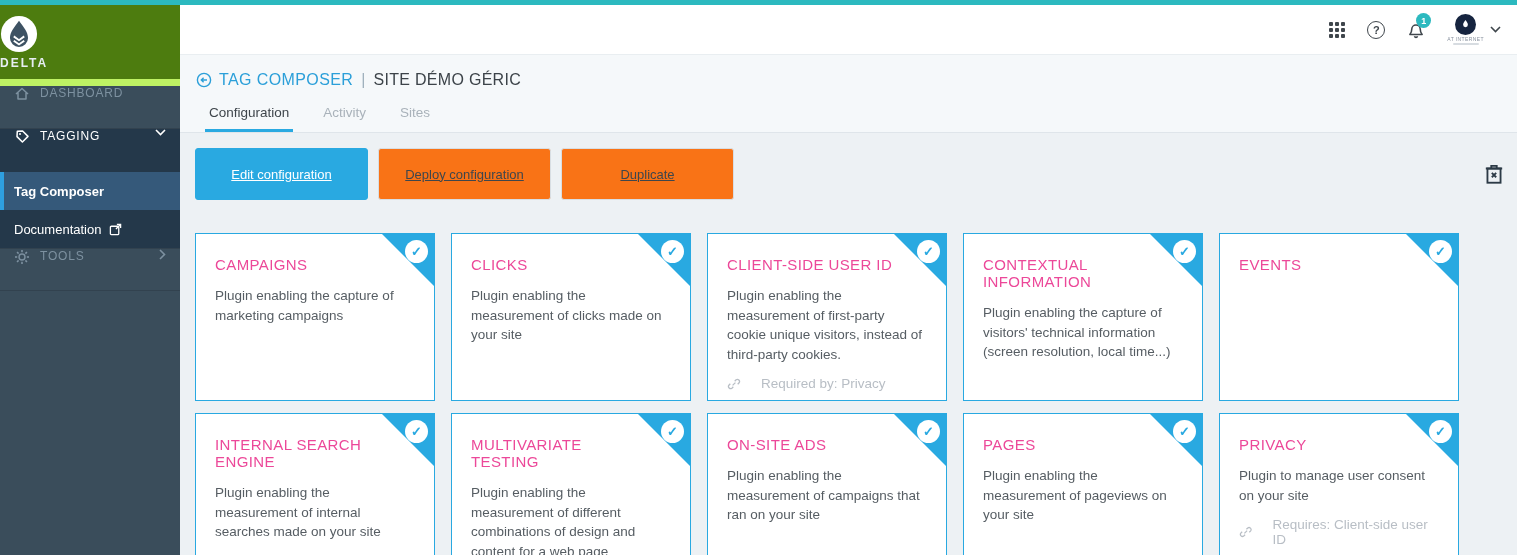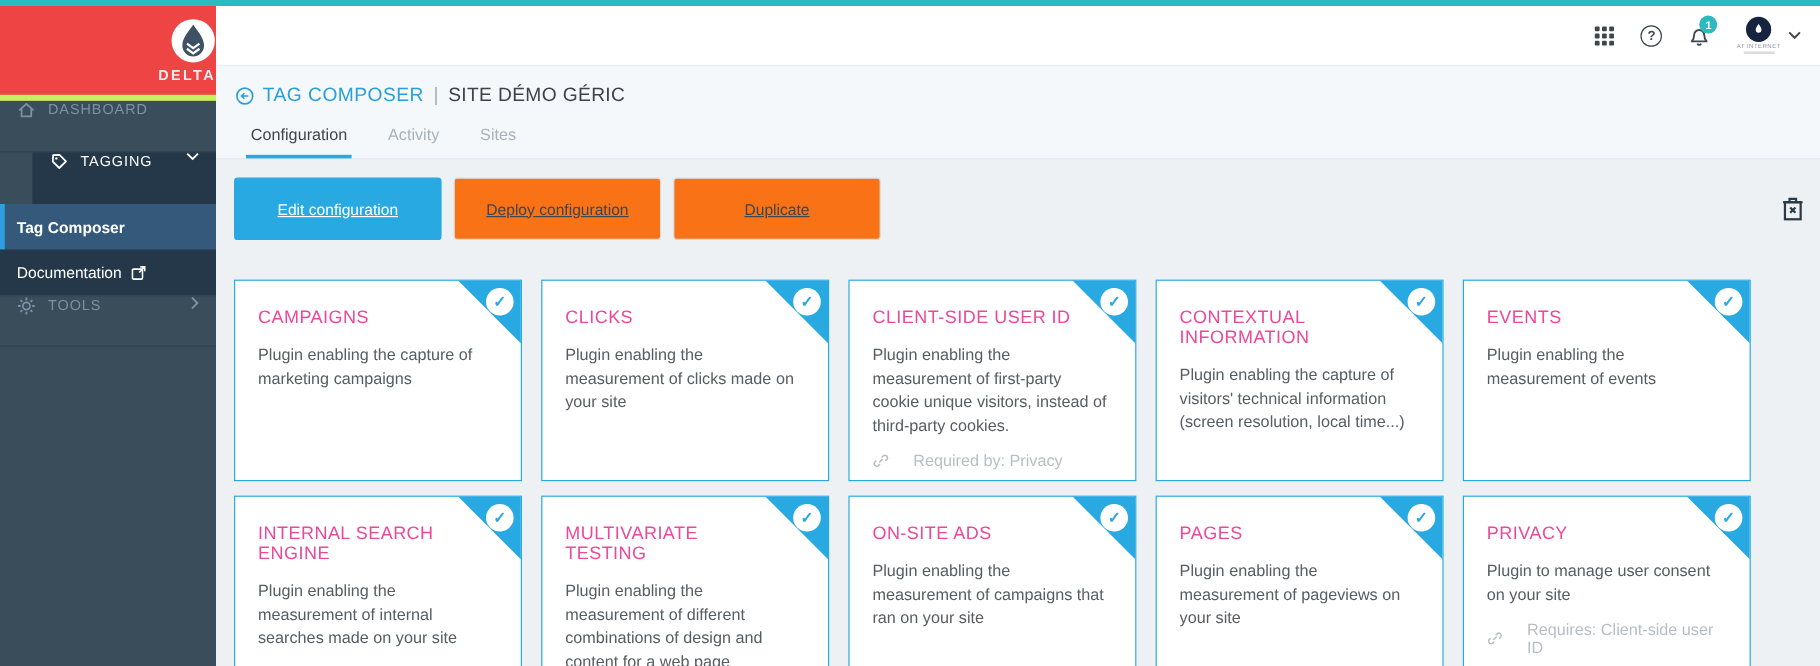--- a/index.html
+++ b/index.html
@@ -7,28 +7,28 @@
   body { font-family:"Liberation Sans", sans-serif; background:#edf1f4; overflow:hidden; }
   .screen { position:relative; width:1517px; height:555px; display:flex; flex-direction:column; }
 
   
   .accent-bar { height:5px; width:100%; background:#2cb9bf; flex:0 0 auto; }
 
   .body-row { flex:1; display:flex; min-height:0; }
 
   
   .sidebar { width:180px; flex:0 0 180px; background:#3a4d5b; color:#fff; display:flex; flex-direction:column; }
-  .logo-block { background:#ef4444; padding:10px 0 9px; display:flex; flex-direction:column; align-items:flex-end; border-bottom:5px solid #bef264; }
+  .logo-block { background:#4d7c0f; padding:10px 0 9px; display:flex; flex-direction:column; align-items:flex-start; border-bottom:7px solid #bef264; }
   .logo-circle { width:38px; height:38px; }
   .logo-text { margin-top:3px; font-size:12px; font-weight:bold; letter-spacing:2px; color:#e7edf2; }
 
   .nav-item { display:flex; align-items:flex-start; gap:10px; height:43px; padding:0 14px; font-size:12px; letter-spacing:.8px; color:#7d91a0; border-bottom:1px solid #32424f; cursor:pointer; }
   .nav-item .ni-icon { width:16px; height:16px; flex:0 0 16px; display:flex; align-items:center; justify-content:center; }
   .nav-item .chev { margin-left:auto; }
-  .nav-item.section-open { background:#24384a; color:#ffffff; border-bottom:none;margin-left:27px; }
+  .nav-item.section-open { background:#24384a; color:#ffffff; border-bottom:none; }
   .sub-item { display:flex; align-items:center; gap:8px; height:38px; padding:0 14px; font-size:13px; color:#fff; background:#24384a; cursor:pointer; }
   .sub-item.active { background:#35597a; border-left:4px solid #2e9fe0; padding-left:10px; font-weight:bold; }
   .sidebar-rest { flex:1; }
 
   
   .content { flex:1; display:flex; flex-direction:column; min-width:0; }
 
   
   .top-header { height:50px; background:#ffffff; border-bottom:1px solid #e9eef1; display:flex; align-items:center; justify-content:flex-end; gap:22px; padding:0 16px 0 0; }
   .hdr-icon { color:#3f464c; display:flex; align-items:center; justify-content:center; cursor:pointer; position:relative; }
@@ -271,21 +271,20 @@
     <div class="corner-check">✓</div>
     <div class="card-title">CONTEXTUAL INFORMATION</div>
     <div class="card-desc">Plugin enabling the capture of visitors' technical information (screen resolution, local time...)</div>
 
   </div>
 
   <div class="card">
     <div class="corner"></div>
     <div class="corner-check">✓</div>
     <div class="card-title">EVENTS</div>
-    <div class="card-desc">Plugin enabling the measurement of events</div>
 
   </div>
 
   <div class="card">
     <div class="corner"></div>
     <div class="corner-check">✓</div>
     <div class="card-title">INTERNAL SEARCH ENGINE</div>
     <div class="card-desc">Plugin enabling the measurement of internal searches made on your site</div>
 
   </div>

